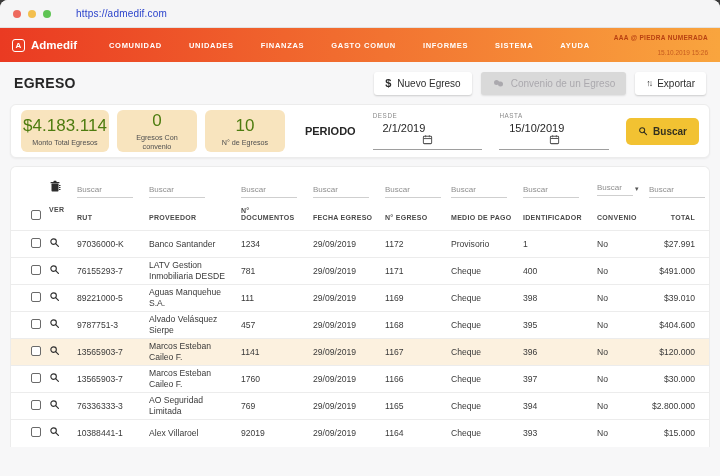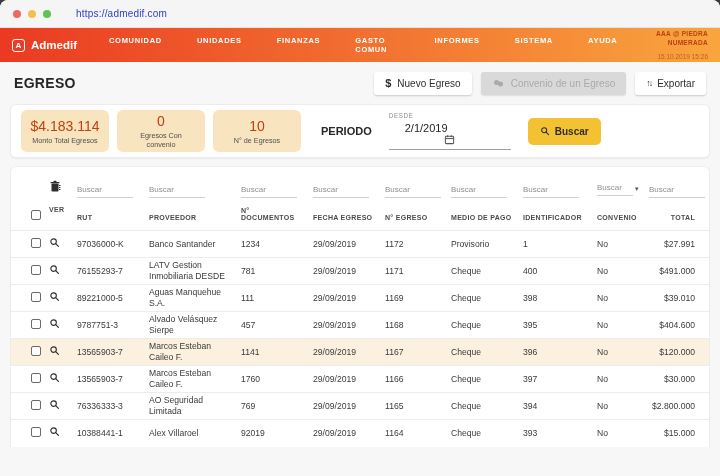--- a/index.html
+++ b/index.html
@@ -9,39 +9,39 @@
   
   .chrome { height:28px; background:#F5F5F6; display:flex; align-items:center; padding:0 13px; border-bottom:1px solid #E2E2E2; }
   .dot { width:8px; height:8px; border-radius:50%; margin-right:7px; }
   .dot-close { background:#EE6A5E; } .dot-min { background:#F3BF4E; } .dot-max { background:#5FC454; }
   .url { margin-left:18px; font-size:10px; color:#2B43CC; letter-spacing:.2px; }
 
   
   .navbar { height:34px; background:linear-gradient(90deg,#EA3A22,#F9A53E); display:flex; align-items:center; padding:0 12px; }
   .brand { display:flex; align-items:center; gap:6px; color:#fff; font-weight:bold; font-size:11.5px; }
   .brand-badge { width:13px; height:13px; border:1.6px solid #fff; border-radius:3px; font-size:8px; font-weight:bold; display:flex; align-items:center; justify-content:center; }
-  .menu { display:flex; gap:35px; margin-left:32px; }
+  .menu { display:flex; gap:27px; margin-left:32px; }
   .menu-item { color:#fff; font-size:7.5px; font-weight:600; letter-spacing:.7px; cursor:pointer; }
   .nav-right { margin-left:auto; text-align:right; font-size:6.5px; line-height:1.4; }
   .nav-user { color:rgba(173,48,10,.85); font-weight:bold; letter-spacing:.3px; }
   .nav-date { color:rgba(190,80,25,.85); margin-top:5px; }
 
   
   .page { padding:0 10px; }
   .page-header { display:flex; align-items:center; height:42px; padding:0 4px; }
   .title { font-size:14px; font-weight:800; color:#262626; letter-spacing:.3px; }
   .header-buttons { margin-left:auto; display:flex; gap:9px; align-items:center; }
   .btn { display:flex; align-items:center; gap:6px; background:#fff; border:none; border-radius:3px; height:23px; padding:0 11px; font-size:10px; color:#2E2E2E; box-shadow:0 1px 2px rgba(0,0,0,.18); font-family:inherit; cursor:pointer; white-space:nowrap; }
   .btn .ic { font-weight:bold; font-size:11px; }
   .btn-disabled { background:#D9D9D9; color:#ABA9AE; box-shadow:0 1px 2px rgba(0,0,0,.1); cursor:default; }
 
   
   .summary-panel { background:#fff; border:1px solid #ECECEC; border-radius:6px; display:flex; align-items:center; padding:6px 10px; box-shadow:0 1px 2px rgba(0,0,0,.05); height:54px; }
   .card { width:88px; height:42px; background:#F8E4BE; border-radius:6px; display:flex; flex-direction:column; align-items:center; justify-content:center; padding:2px 4px; margin-right:8px; }
-  .card-value { font-size:14px; color:#c2410c; }
+  .card-value { font-size:17px; color:#4d7c0f; }
   .card-label { font-size:7.2px; color:#4F4F4F; text-align:center; line-height:1.25; margin-top:2px; max-width:66px; }
   .periodo-label { font-size:11px; font-weight:800; color:#262626; margin-left:12px; }
   .date-field { margin-left:17px; width:122px; }
   .date-label { font-size:6.3px; color:#8B8B8B; letter-spacing:.6px; }
   .date-row { display:flex; align-items:center; border-bottom:1px solid #9E9E9E; padding:3px 0 4px;flex-direction:column; }
   .date-value { font-size:11px; color:#262626; flex:1; border:none; background:transparent; font-family:inherit; padding:0; outline:none; width:90px; }
   .buscar-btn { margin-left:17px; background:#F2C232; border:none; border-radius:5px; display:flex; align-items:center; gap:5px; padding:8px 12px; font-size:10px; font-weight:bold; color:#33301F; font-family:inherit; cursor:pointer; }
 
   
   .table-panel { background:#fff; border:1px solid #ECECEC; border-bottom:none; border-radius:6px 6px 0 0; margin-top:8px; overflow:hidden; }
@@ -140,20 +140,32 @@
           <input class="date-value" value="2/1/2019" style="">
           <svg width="11" height="11" viewBox="0 0 24 24">
             <rect x="3" y="5" width="18" height="16" rx="2" fill="none" stroke="#555" stroke-width="2.2"></rect>
             <line x1="8" y1="2.5" x2="8" y2="7" stroke="#555" stroke-width="2.2"></line>
             <line x1="16" y1="2.5" x2="16" y2="7" stroke="#555" stroke-width="2.2"></line>
             <line x1="3" y1="10" x2="21" y2="10" stroke="#555" stroke-width="2.2"></line>
           </svg>
         </div>
       </div>
 
+      <div class="date-field">
+        <div class="date-label">HASTA</div>
+        <div class="date-row">
+          <input class="date-value" value="15/10/2019" style="">
+          <svg width="11" height="11" viewBox="0 0 24 24">
+            <rect x="3" y="5" width="18" height="16" rx="2" fill="none" stroke="#555" stroke-width="2.2"></rect>
+            <line x1="8" y1="2.5" x2="8" y2="7" stroke="#555" stroke-width="2.2"></line>
+            <line x1="16" y1="2.5" x2="16" y2="7" stroke="#555" stroke-width="2.2"></line>
+            <line x1="3" y1="10" x2="21" y2="10" stroke="#555" stroke-width="2.2"></line>
+          </svg>
+        </div>
+      </div>
 
       <button class="buscar-btn">
         <svg width="10" height="10" viewBox="0 0 24 24">
           <circle cx="10" cy="10" r="6" fill="none" stroke="#33301F" stroke-width="2.6"></circle>
           <line x1="14.5" y1="14.5" x2="20.5" y2="20.5" stroke="#33301F" stroke-width="2.8" stroke-linecap="round"></line>
         </svg>
         <span>Buscar</span>
       </button>
     </div>
 

